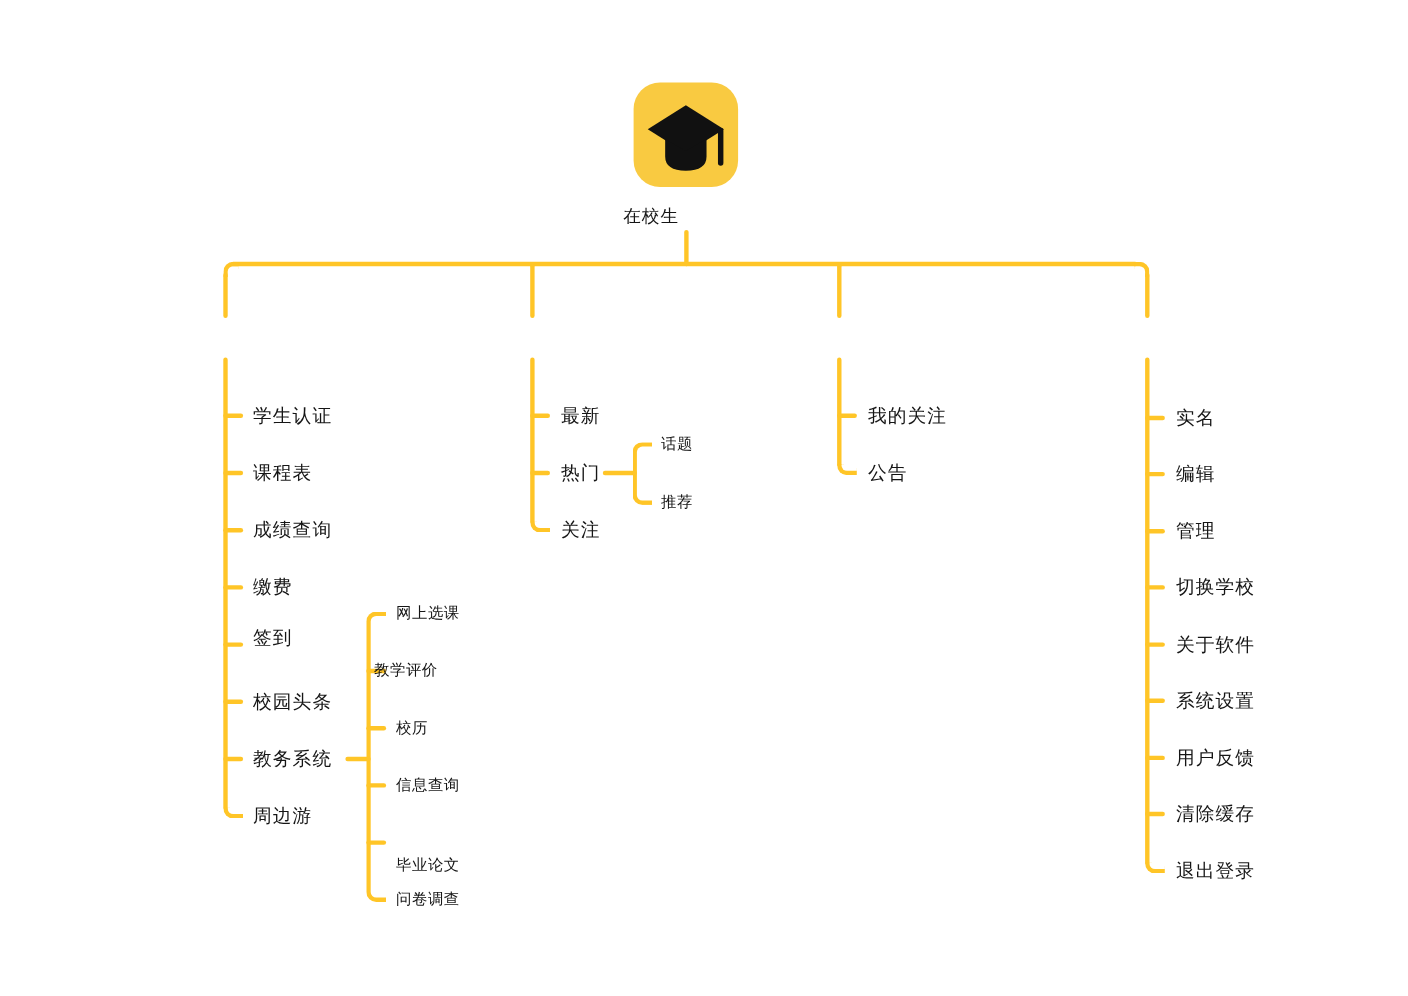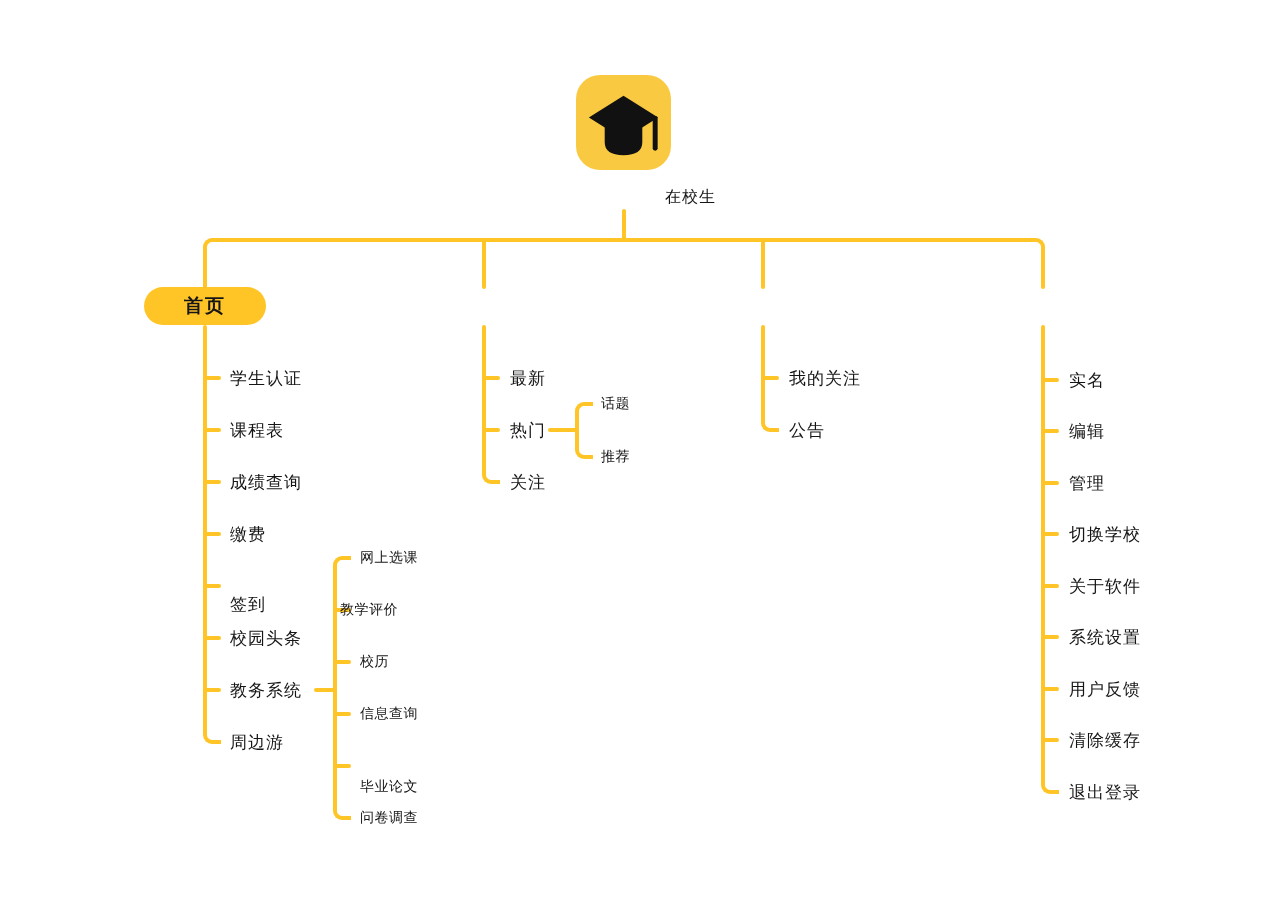--- a/index.html
+++ b/index.html
@@ -26,21 +26,21 @@
   .lbl{position:absolute;transform:translateY(-50%);white-space:nowrap;color:var(--ink);cursor:default}
   .l2{font-size:17px;letter-spacing:1px}
   .l3{font-size:14px;letter-spacing:0.5px}
 
   .pill{position:absolute;top:287px;width:122px;height:38px;background:var(--accent);
         border-radius:19px;display:flex;align-items:center;justify-content:center;
         font-size:19px;font-weight:600;letter-spacing:2px;color:var(--ink)}
 
   .app-icon{position:absolute;left:576px;top:75px;width:95px;height:95px;
             background:var(--icon-bg);border-radius:24px;display:flex;align-items:center;justify-content:center}
-  .root-label{position:absolute;left:596px;top:187px;width:120px;text-align:right;font-size:16px;letter-spacing:1px;color:var(--ink)}
+  .root-label{position:absolute;left:532px;top:187px;width:120px;text-align:center;font-size:16px;letter-spacing:1px;color:var(--ink)}
 </style>
 </head>
 <body>
 
 <div id="canvas">
 
   <div class="app-icon">
     <svg width="95" height="95" viewBox="0 0 96 96">
       <polygon points="48,21 83,43 48,65 13,43" fill="#111"></polygon>
       <path d="M29 52 L48 63 L67 52 L67 68 Q67 81 48 81 Q29 81 29 68 Z" fill="#111"></path>
@@ -51,39 +51,36 @@
 
   <div class="line v" style="left:622px;top:209px;height:33px"></div>
   <div class="line h" style="left:210px;top:238px;width:824px"></div>
   <div class="corner tl" style="left:203px;top:238px;width:14px;height:14px"></div>
   <div class="corner tr" style="left:1031px;top:238px;width:14px;height:14px"></div>
   <div class="line v" style="left:203px;top:248px;height:41px"></div>
   <div class="line v" style="left:482px;top:240px;height:49px"></div>
   <div class="line v" style="left:761px;top:240px;height:49px"></div>
   <div class="line v" style="left:1041px;top:248px;height:41px"></div>
 
-  <div class="pill" style="left:144px">
-      <span>首页</span>
-    </div>
 
   <div class="line v" style="left:203px;top:325px;height:411px"></div>
   <div class="elbow" style="left:203px;top:734px;width:18px;height:10px"></div>
   <div class="line h" style="left:203px;top:376px;width:18px"></div>
   <div class="line h" style="left:203px;top:428px;width:18px"></div>
   <div class="line h" style="left:203px;top:480px;width:18px"></div>
   <div class="line h" style="left:203px;top:532px;width:18px"></div>
   <div class="line h" style="left:203px;top:584px;width:18px"></div>
   <div class="line h" style="left:203px;top:636px;width:18px"></div>
   <div class="line h" style="left:203px;top:688px;width:18px"></div>
 
   <div class="lbl l2" style="left:230px;top:378px">学生认证</div>
   <div class="lbl l2" style="left:230px;top:430px">课程表</div>
   <div class="lbl l2" style="left:230px;top:482px">成绩查询</div>
   <div class="lbl l2" style="left:230px;top:534px">缴费</div>
-  <div class="lbl l2" style="left:230px;top:604px">签到</div>
+  <div class="lbl l2" style="left:230px;top:580px">签到</div>
   <div class="lbl l2" style="left:230px;top:638px">校园头条</div>
   <div class="lbl l2" style="left:230px;top:690px">教务系统</div>
   <div class="lbl l2" style="left:230px;top:742px">周边游</div>
 
   <div class="line h" style="left:314px;top:688px;width:23px"></div>
   <div class="bracket" style="left:333px;top:556px;width:18px;height:264px"></div>
   <div class="line h" style="left:333px;top:608px;width:18px"></div>
   <div class="line h" style="left:333px;top:660px;width:18px"></div>
   <div class="line h" style="left:333px;top:712px;width:18px"></div>
   <div class="line h" style="left:333px;top:764px;width:18px"></div>

